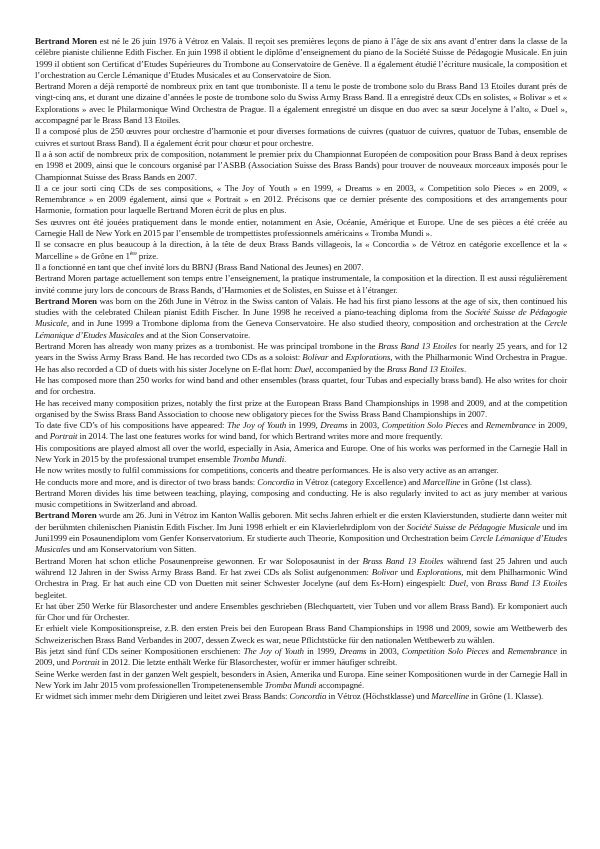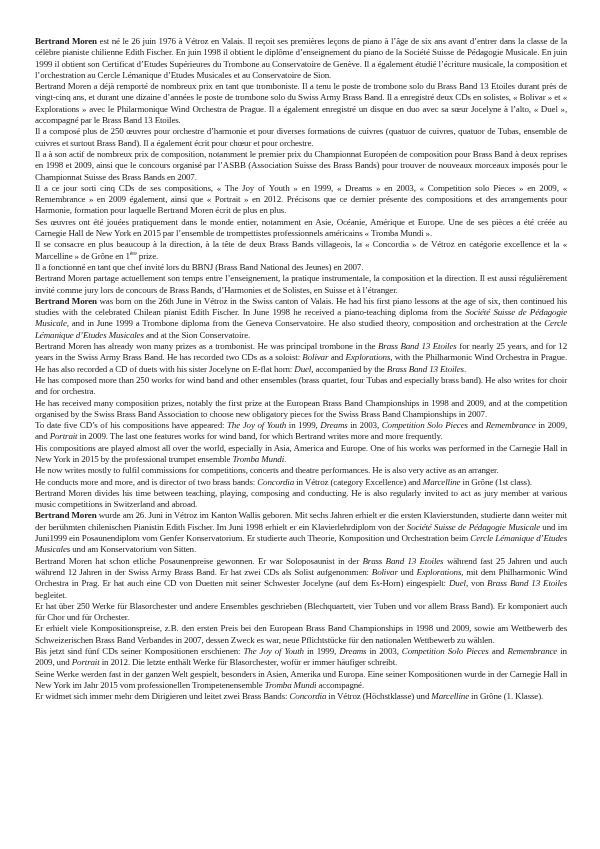--- a/index.html
+++ b/index.html
@@ -55,21 +55,21 @@
         <p><span>Ses œuvres ont été jouées pratiquement dans le monde entier, notamment en Asie, Océanie, Amérique et Europe. Une de ses pièces a été créée au Carnegie Hall de New York en 2015 par l’ensemble de trompettistes professionnels américains « Tromba Mundi ».</span></p>
         <p><span>Il se consacre en plus beaucoup à la direction, à la tête de deux Brass Bands villageois, la « Concordia » de Vétroz en catégorie excellence et la « Marcelline » de Grône en 1</span><sup>ère</sup><span> prize.</span></p>
         <p><span>Il a fonctionné en tant que chef invité lors du BBNJ (Brass Band National des Jeunes) en 2007.</span></p>
         <p><span>Bertrand Moren partage actuellement son temps entre l’enseignement, la pratique instrumentale, la composition et la direction. Il est aussi régulièrement invité comme jury lors de concours de Brass Bands, d’Harmonies et de Solistes, en Suisse et à l’étranger.</span></p>
       </div>
       <div class="section">
         <p><b>Bertrand Moren</b><span> was born on the 26th June in Vétroz in the Swiss canton of Valais. He had his first piano lessons at the age of six, then continued his studies with the celebrated Chilean pianist Edith Fischer. In June 1998 he received a piano-teaching diploma from the </span><i>Société Suisse de Pédagogie Musicale</i><span>, and in June 1999 a Trombone diploma from the Geneva Conservatoire. He also studied theory, composition and orchestration at the </span><i>Cercle Lémanique d’Etudes Musicales</i><span> and at the Sion Conservatoire.</span></p>
         <p><span>Bertrand Moren has already won many prizes as a trombonist. He was principal trombone in the </span><i>Brass Band 13 Etoiles</i><span> for nearly 25 years, and for 12 years in the Swiss Army Brass Band. He has recorded two CDs as a soloist: </span><i>Bolivar</i><span> and </span><i>Explorations</i><span>, with the Philharmonic Wind Orchestra in Prague. He has also recorded a CD of duets with his sister Jocelyne on E-flat horn: </span><i>Duel</i><span>, accompanied by the </span><i>Brass Band 13 Etoiles</i><span>.</span></p>
         <p><span>He has composed more than 250 works for wind band and other ensembles (brass quartet, four Tubas and especially brass band). He also writes for choir and for orchestra.</span></p>
         <p><span>He has received many composition prizes, notably the first prize at the European Brass Band Championships in 1998 and 2009, and at the competition organised by the Swiss Brass Band Association to choose new obligatory pieces for the Swiss Brass Band Championships in 2007.</span></p>
-        <p><span>To date five CD’s of his compositions have appeared: </span><i>The Joy of Youth</i><span> in 1999, </span><i>Dreams</i><span> in 2003, </span><i>Competition Solo Pieces</i><span> and </span><i>Remembrance</i><span> in 2009, and </span><i>Portrait</i><span> in 2009. The last one features works for wind band, for which Bertrand writes more and more frequently.</span></p>
+        <p><span>To date five CD’s of his compositions have appeared: </span><i>The Joy of Youth</i><span> in 1999, </span><i>Dreams</i><span> in 2003, </span><i>Competition Solo Pieces</i><span> and </span><i>Remembrance</i><span> in 2009, and </span><i>Portrait</i><span> in 2014. The last one features works for wind band, for which Bertrand writes more and more frequently.</span></p>
         <p><span>His compositions are played almost all over the world, especially in Asia, America and Europe. One of his works was performed in the Carnegie Hall in New York in 2015 by the professional trumpet ensemble </span><i>Tromba Mundi</i><span>.</span></p>
         <p><span>He now writes mostly to fulfil commissions for competitions, concerts and theatre performances. He is also very active as an arranger.</span></p>
         <p><span>He conducts more and more, and is director of two brass bands: </span><i>Concordia</i><span> in Vétroz (category Excellence) and </span><i>Marcelline</i><span> in Grône (1st class).</span></p>
         <p><span>Bertrand Moren divides his time between teaching, playing, composing and conducting. He is also regularly invited to act as jury member at various music competitions in Switzerland and abroad.</span></p>
       </div>
       <div class="section">
         <p><b>Bertrand Moren</b><span> wurde am 26. Juni in Vétroz im Kanton Wallis geboren. Mit sechs Jahren erhielt er die ersten Klavierstunden, studierte dann weiter mit der berühmten chilenischen Pianistin Edith Fischer. Im Juni 1998 erhielt er ein Klavierlehrdiplom von der </span><i>Société Suisse de Pédagogie Musicale</i><span> und im Juni1999 ein Posaunendiplom vom Genfer Konservatorium. Er studierte auch Theorie, Komposition und Orchestration beim </span><i>Cercle Lémanique d’Etudes Musicales</i><span> und am Konservatorium von Sitten.</span></p>
         <p><span>Bertrand Moren hat schon etliche Posaunenpreise gewonnen. Er war Soloposaunist in der </span><i>Brass Band 13 Etoiles</i><span> während fast 25 Jahren und auch während 12 Jahren in der Swiss Army Brass Band. Er hat zwei CDs als Solist aufgenommen: </span><i>Bolivar</i><span> und </span><i>Explorations</i><span>, mit dem Philharmonic Wind Orchestra in Prag. Er hat auch eine CD von Duetten mit seiner Schwester Jocelyne (auf dem Es-Horn) eingespielt: </span><i>Duel</i><span>, von </span><i>Brass Band 13 Etoiles</i><span> begleitet.</span></p>
         <p><span>Er hat über 250 Werke für Blasorchester und andere Ensembles geschrieben (Blechquartett, vier Tuben und vor allem Brass Band). Er komponiert auch für Chor und für Orchester.</span></p>
         <p><span>Er erhielt viele Kompositionspreise, z.B. den ersten Preis bei den European Brass Band Championships in 1998 und 2009, sowie am Wettbewerb des Schweizerischen Brass Band Verbandes in 2007, dessen Zweck es war, neue Pflichtstücke für den nationalen Wettbewerb zu wählen.</span></p>

